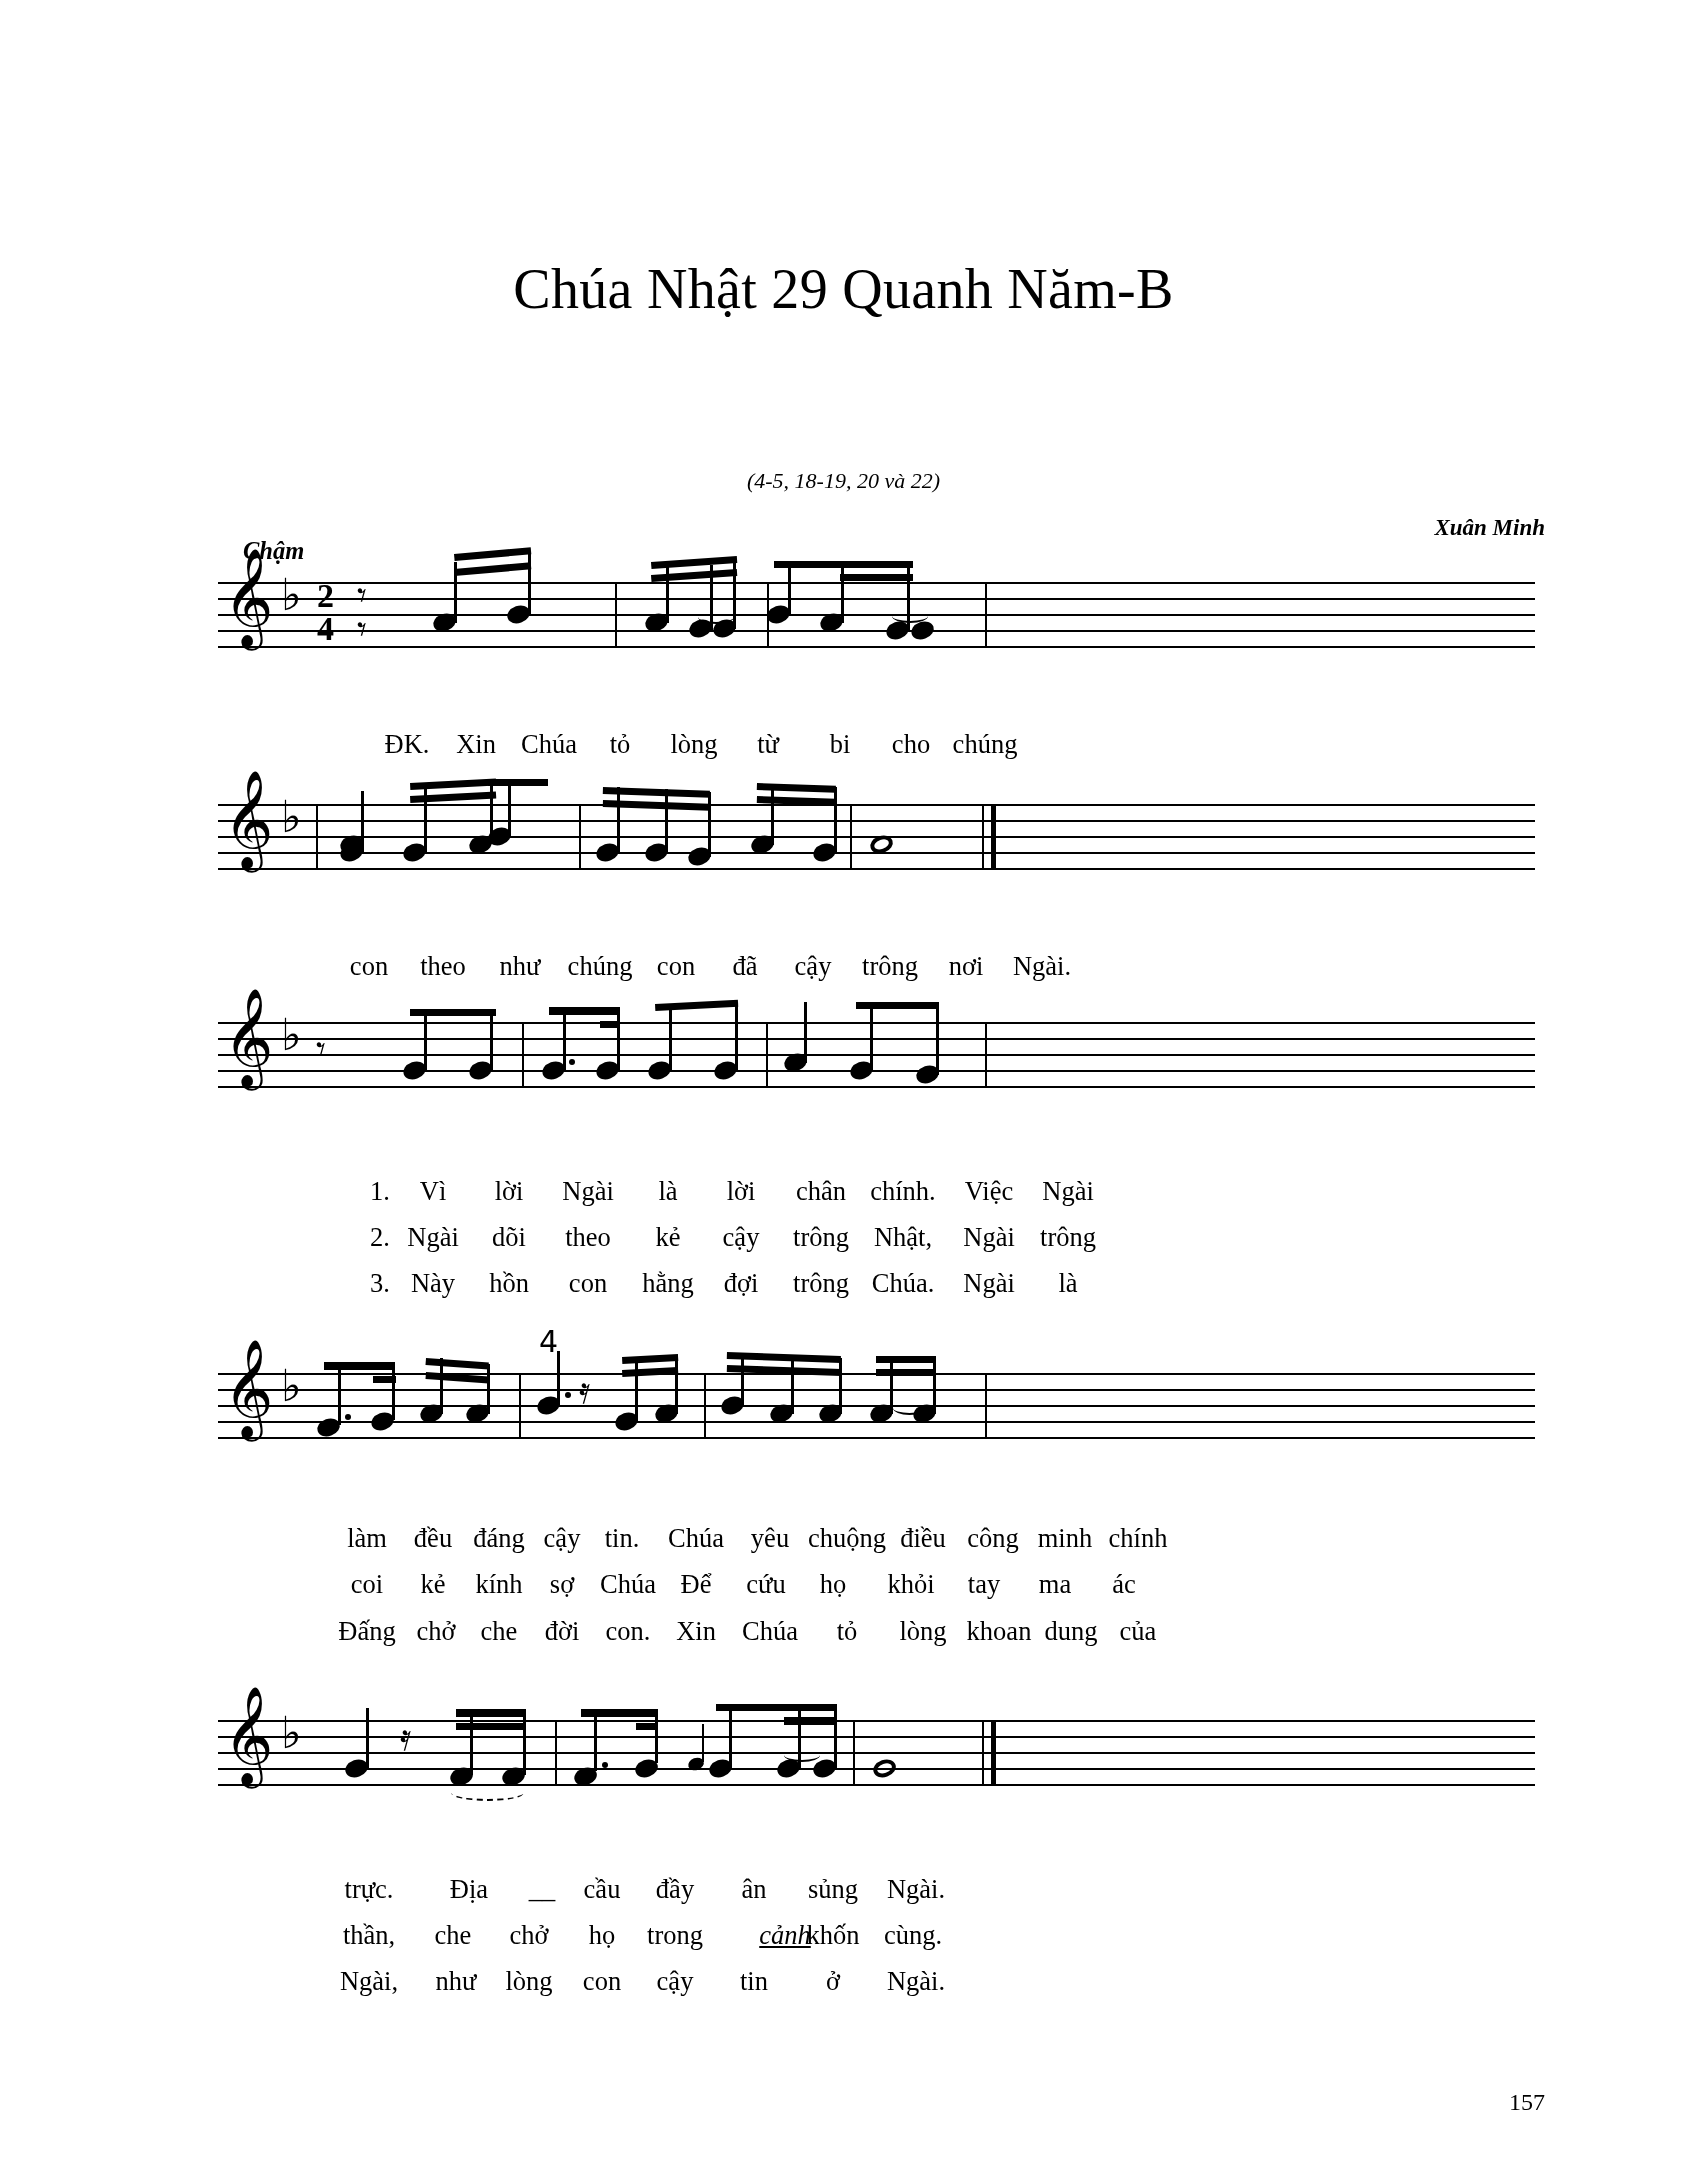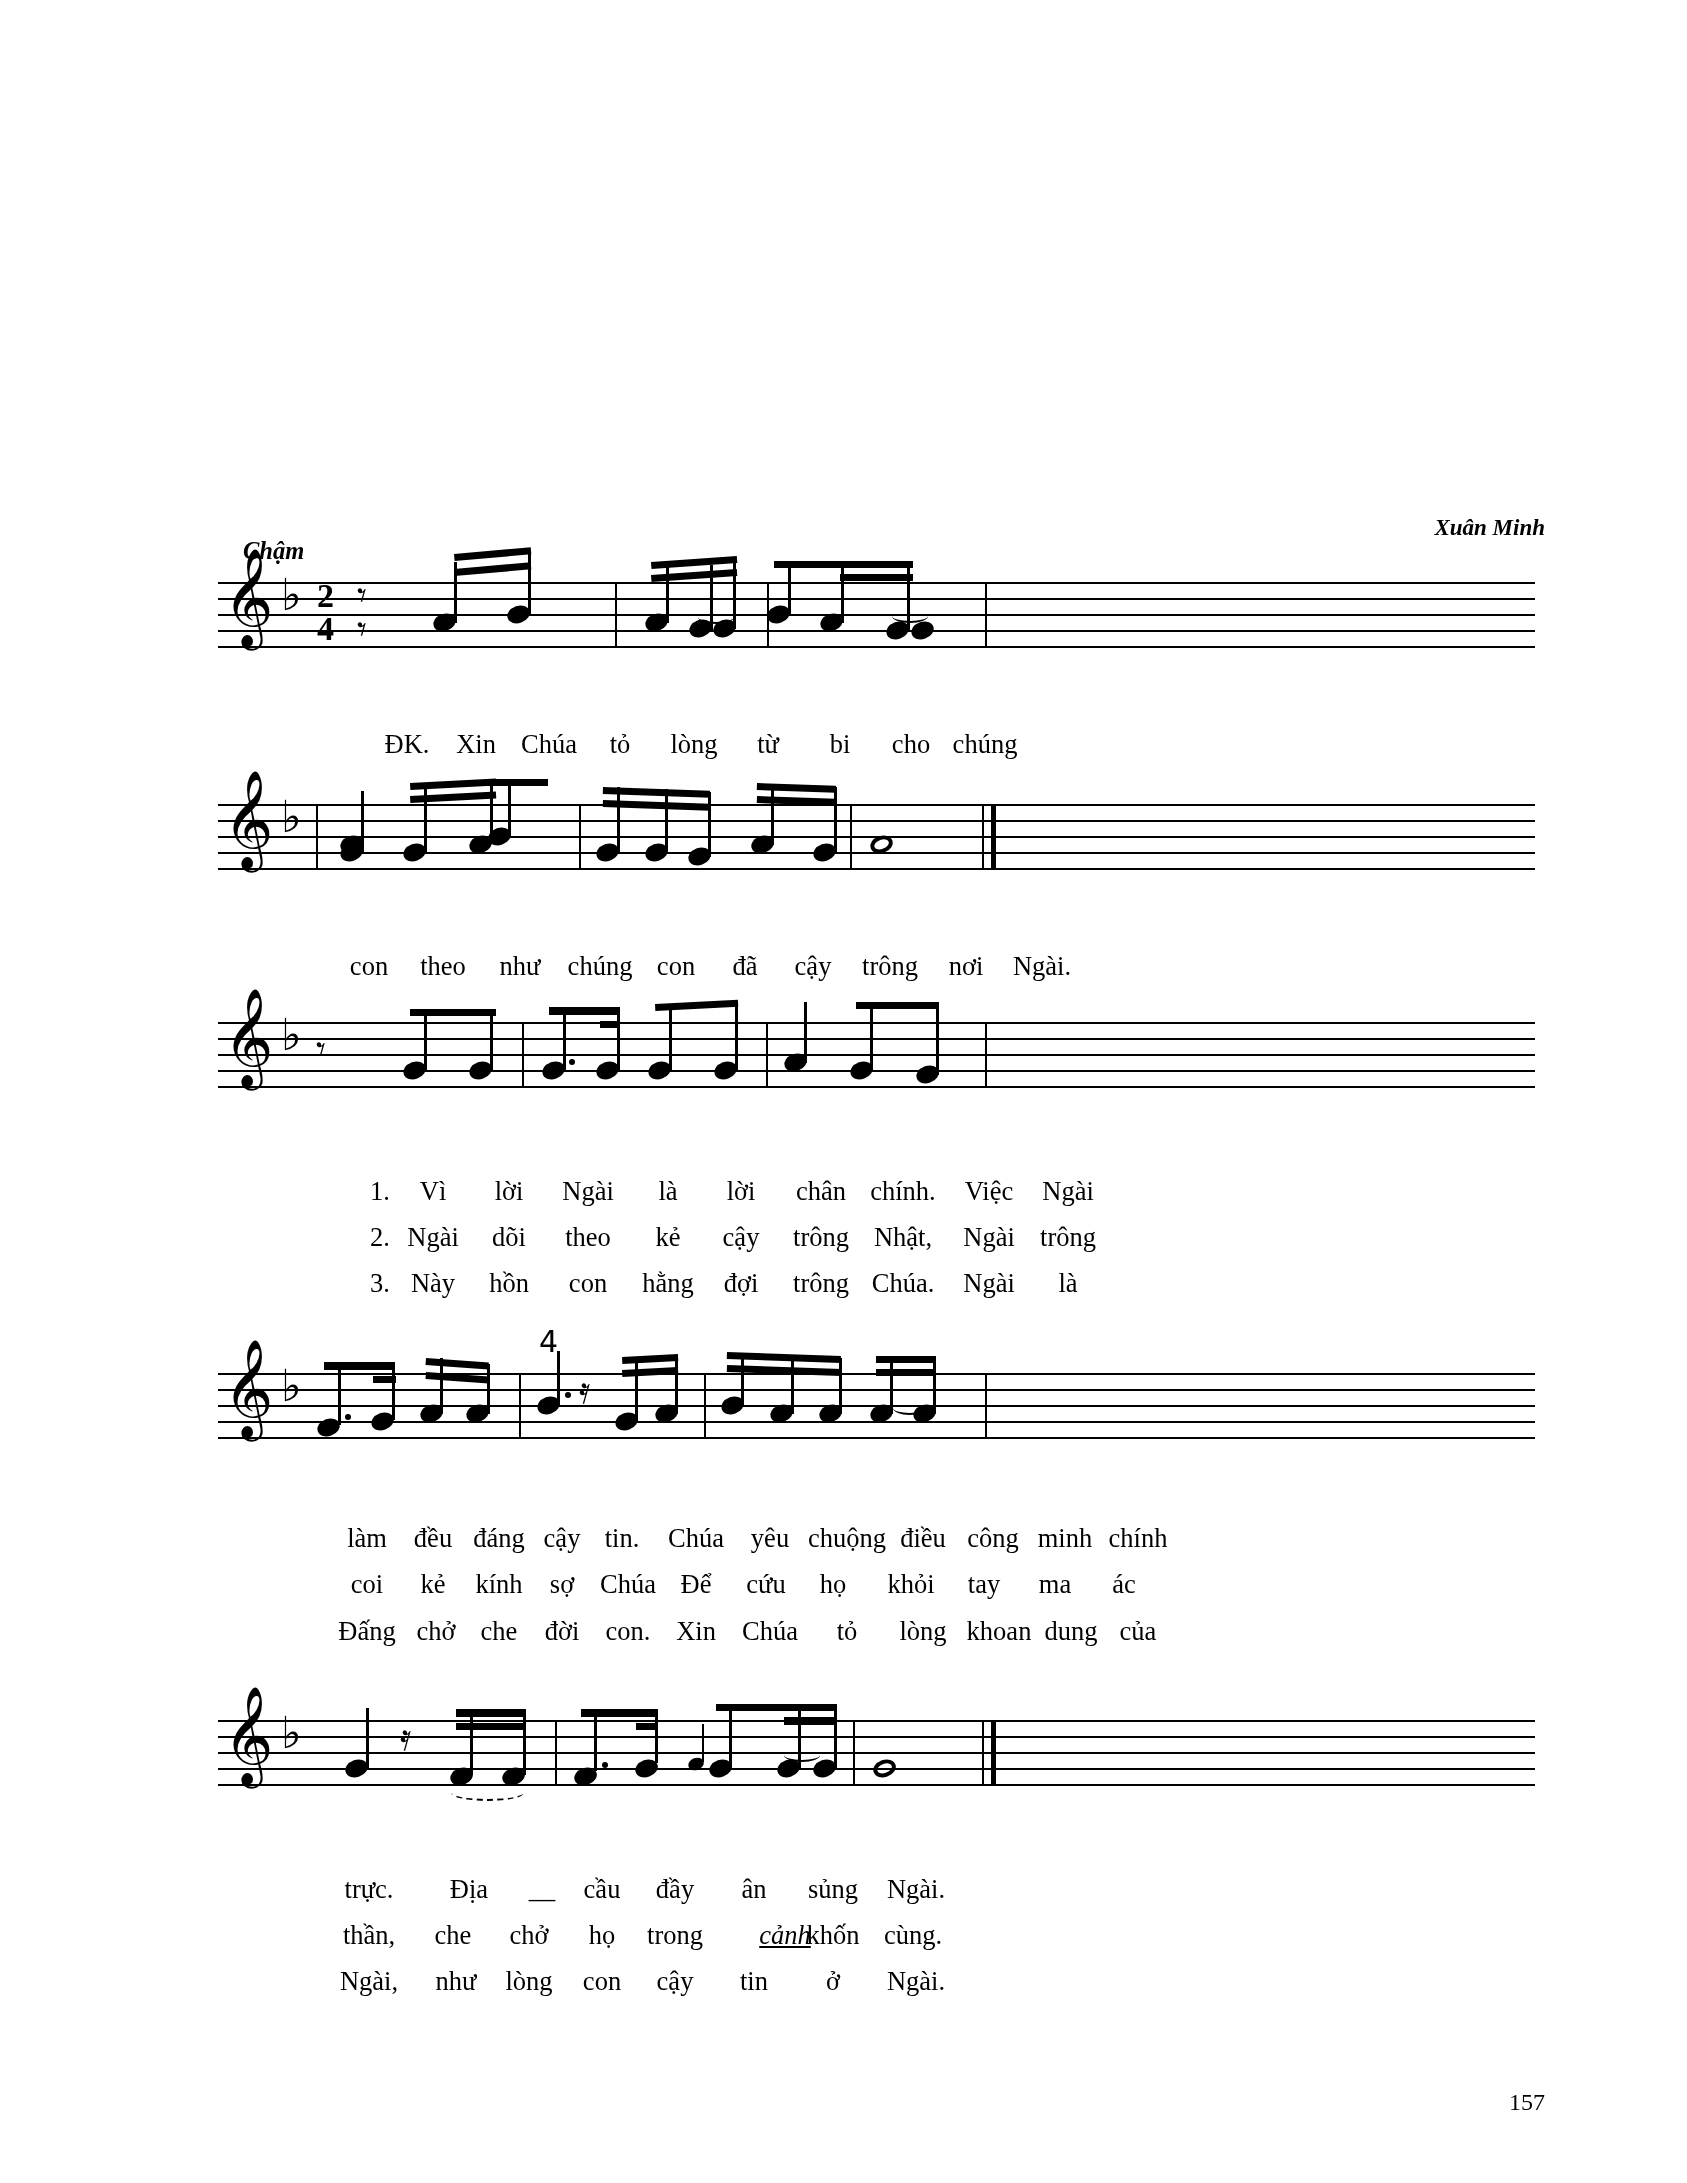--- a/index.html
+++ b/index.html
@@ -216,20 +216,22 @@
   .lyric.ital-u {
     font-style: italic;
     text-decoration: underline;
   }
 </style>
 </head>
 <body>
 
 <div class="page">
 
+  <div class="title">Chúa Nhật 29 Quanh Năm-B</div>
+  <div class="refs">(4-5, 18-19, 20 và 22)</div>
   <div class="composer">Xuân Minh</div>
   <div class="tempo">Chậm</div>
 
   <div class="system" style="top:582px;height:66px;">
     <div class="staff">
       <div class="line l0"></div>
         <div class="line l1"></div>
         <div class="line l2"></div>
         <div class="line l3"></div>
         <div class="line l4"></div>

